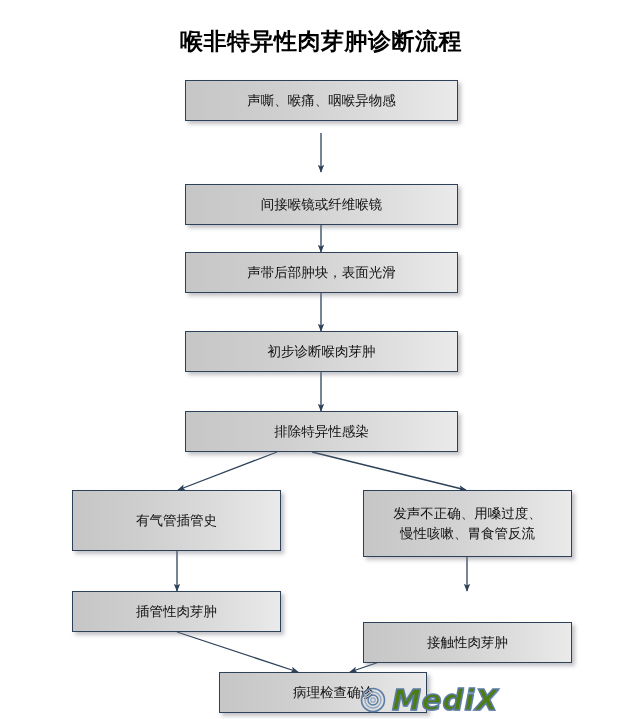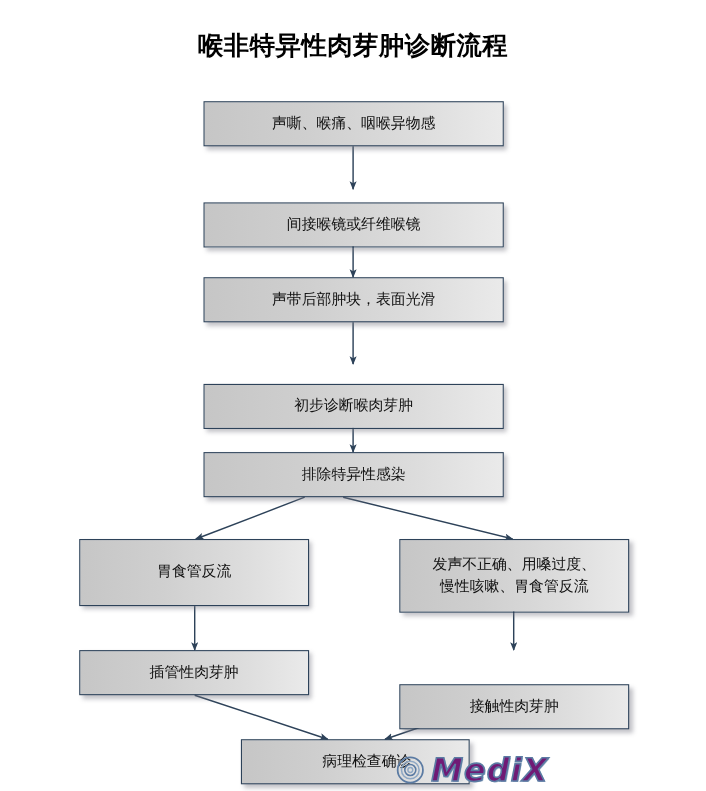--- a/index.html
+++ b/index.html
@@ -66,21 +66,21 @@
     display: flex;
     align-items: center;
     gap: 6px;
     pointer-events: none;
   }
   .wm-text {
     font-size: 29px;
     font-weight: bold;
     font-style: italic;
     font-family: "DejaVu Sans", "Liberation Sans", sans-serif;
-    color: #701a75;
+    color: #4d7c0f;
     -webkit-text-stroke: 1.5px #5b7ba3;
     text-shadow: 1px 1px 0 rgba(91,123,163,0.55);
     letter-spacing: 1px;
   }
   .wm-mark { display:block; }
 </style>
 </head>
 <body>
 
 <div id="canvas">
@@ -101,37 +101,37 @@
         <line x1="277" y1="452" x2="178" y2="490" stroke="#2d4259" stroke-width="1.3" marker-end="url(#arrowhead)"></line>
         <line x1="312" y1="452" x2="466" y2="490" stroke="#2d4259" stroke-width="1.3" marker-end="url(#arrowhead)"></line>
         <line x1="177" y1="551" x2="177" y2="591" stroke="#2d4259" stroke-width="1.3" marker-end="url(#arrowhead)"></line>
         <line x1="467" y1="551" x2="467" y2="591" stroke="#2d4259" stroke-width="1.3" marker-end="url(#arrowhead)"></line>
         <line x1="177" y1="632" x2="298" y2="672" stroke="#2d4259" stroke-width="1.3" marker-end="url(#arrowhead)"></line>
         <line x1="467" y1="632" x2="350" y2="672" stroke="#2d4259" stroke-width="1.3" marker-end="url(#arrowhead)"></line>
       </g>
   </svg>
 
   <div id="nodes-layer">
-      <div class="node" style="left: 185px; top: 92px; width: 273px; height: 41px;">
+      <div class="node" style="left: 185px; top: 80px; width: 273px; height: 41px;">
         <span class="node-label">声嘶、喉痛、咽喉异物感</span>
       </div>
       <div class="node" style="left: 185px; top: 184px; width: 273px; height: 41px;">
         <span class="node-label">间接喉镜或纤维喉镜</span>
       </div>
       <div class="node" style="left: 185px; top: 252px; width: 273px; height: 41px;">
         <span class="node-label">声带后部肿块，表面光滑</span>
       </div>
-      <div class="node" style="left: 185px; top: 349px; width: 273px; height: 41px;">
+      <div class="node" style="left: 185px; top: 331px; width: 273px; height: 41px;">
         <span class="node-label">初步诊断喉肉芽肿</span>
       </div>
       <div class="node" style="left: 185px; top: 411px; width: 273px; height: 41px;">
         <span class="node-label">排除特异性感染</span>
       </div>
       <div class="node" style="left: 72px; top: 490px; width: 209px; height: 61px;">
-        <span class="node-label">胃食管反流</span>
+        <span class="node-label">有气管插管史</span>
       </div>
       <div class="node" style="left: 363px; top: 490px; width: 209px; height: 67px;">
         <span class="node-label">发声不正确、用嗓过度、
 慢性咳嗽、胃食管反流</span>
       </div>
       <div class="node" style="left: 72px; top: 591px; width: 209px; height: 41px;">
         <span class="node-label">插管性肉芽肿</span>
       </div>
       <div class="node" style="left: 363px; top: 591px; width: 209px; height: 41px; margin-top: 31px;">
         <span class="node-label">接触性肉芽肿</span>

